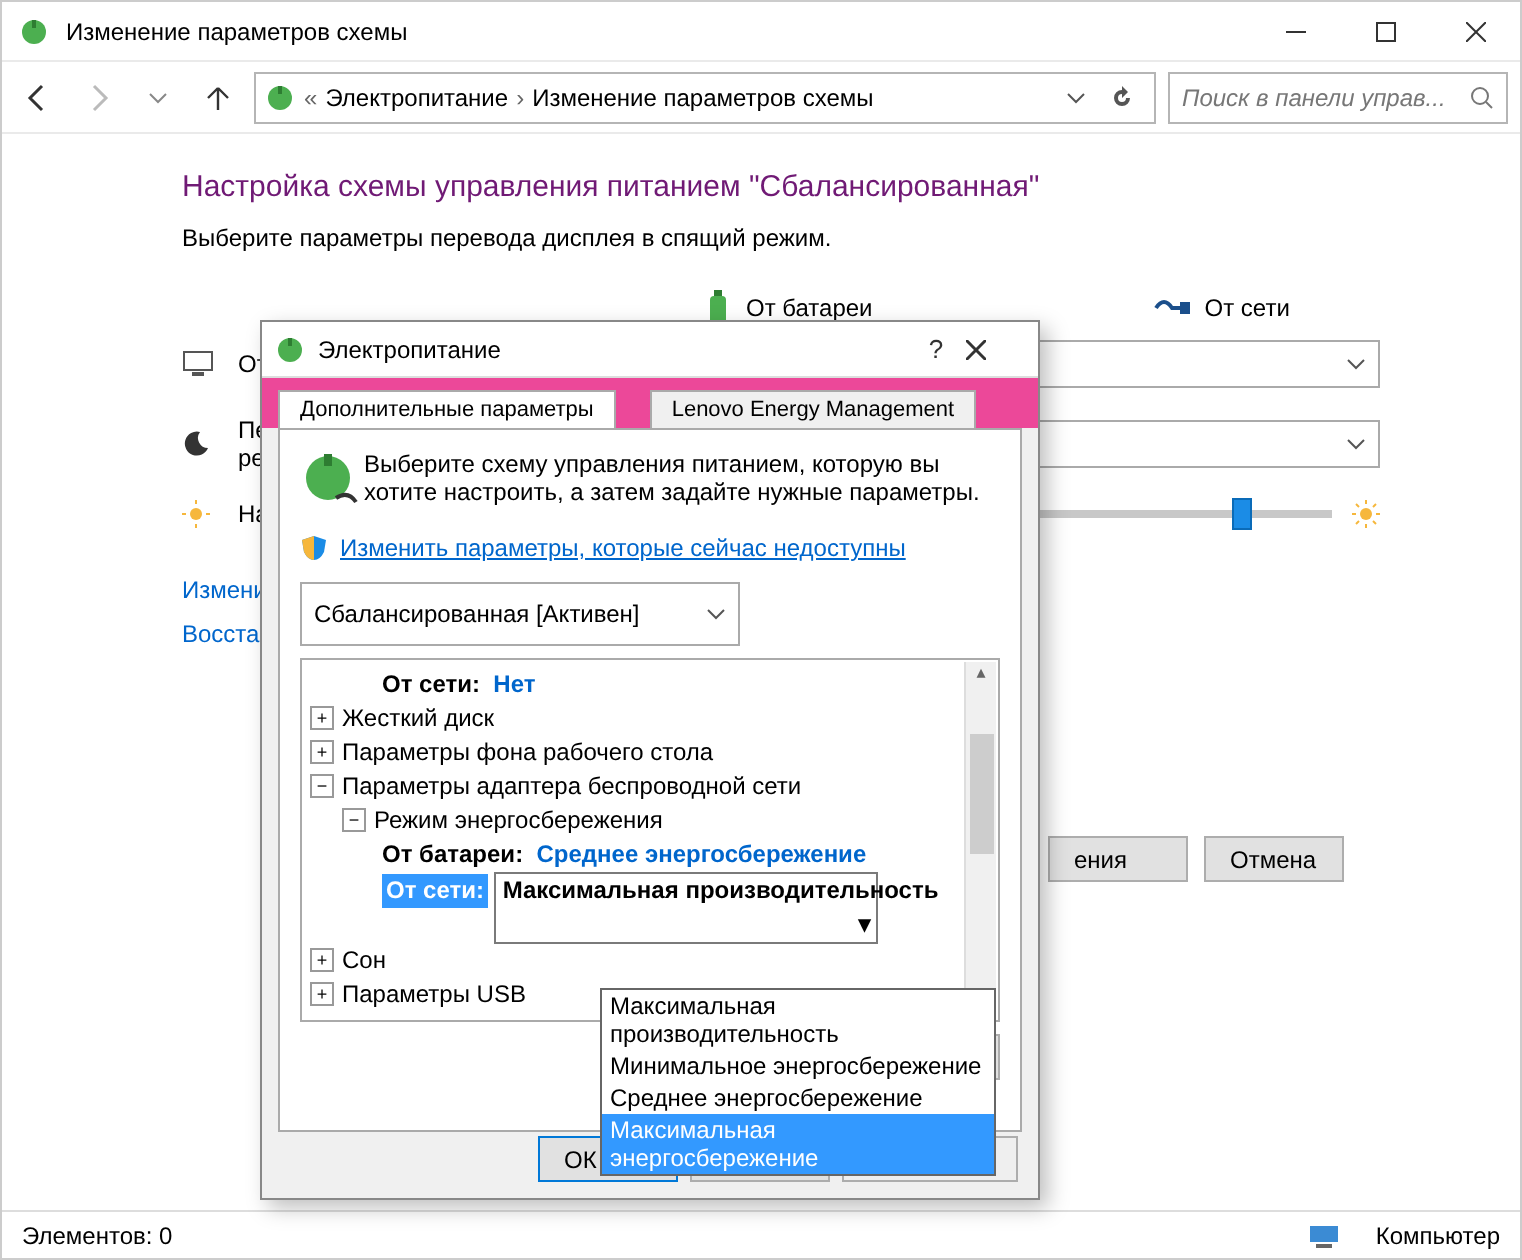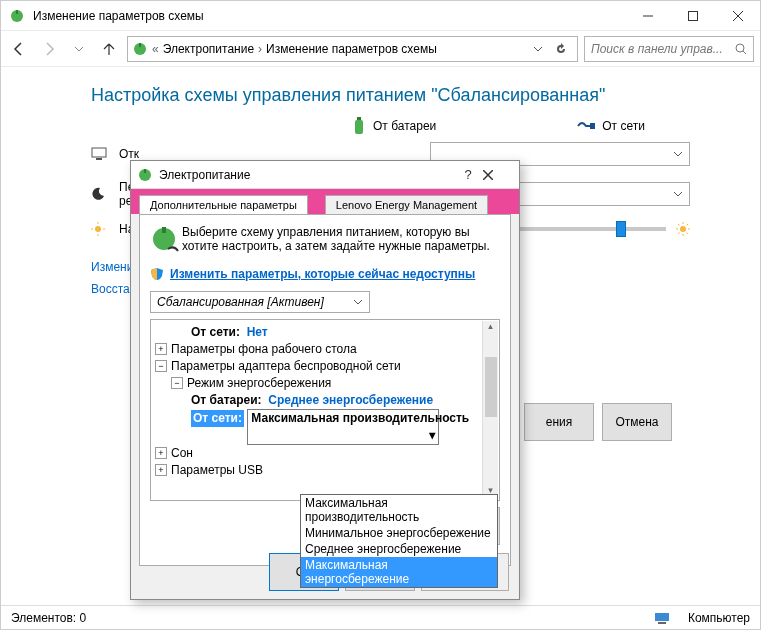--- a/index.html
+++ b/index.html
@@ -69,23 +69,23 @@
     display: flex; align-items: center;
     padding: 0 6px;
     color: #777;
   }
   .search-box span.ph { flex:1; font-style: italic; overflow:hidden; white-space:nowrap; text-overflow:ellipsis; }
   
   .content {
     padding: 18px 70px 0 90px;
   }
   .content h1 {
-    font-size: 18px;
+    font-size: 15px;
     font-weight: 400;
-    color: #0369a1;
+    color: #701a75;
     margin: 0 0 10px 0;
   }
   .subtitle { font-size: 12px; margin-bottom: 18px; }
   .power-cols {
     display: flex;
     gap: 140px;
     padding-left: 260px;
     margin-bottom: 6px;
   }
   .col-head { display: flex; align-items: center; gap: 6px; }
@@ -117,26 +117,26 @@
   }
   .link { color: #0066cc; }
   .bottom-links { margin-top: 24px; }
   .bottom-links div { margin-bottom: 8px; }
   .main-buttons {
     position: absolute;
     right: 88px; bottom: 188px;
     display: flex; gap: 8px;
   }
   .btn {
-    height: 38px;
+    height: 23px;
     min-width: 70px;
     padding: 0 12px;
     border: 1px solid #adadad;
     background: #e1e1e1;
-    display: flex; align-items: center; justify-content: center;
+    display: flex; align-items: center; justify-content: flex-start;
     font-size: 12px;
   }
   .btn.default { border: 1px solid #0078d7; }
   .btn.disabled { color: #888; background: #efefef; }
   
   .statusbar {
     position: absolute;
     bottom: 0; left: 0; right: 0;
     height: 24px;
     border-top: 1px solid #ddd;
@@ -191,31 +191,29 @@
   .instr {
     display: flex; gap: 0;
     margin-bottom: 10px;
   }
   .shield-link {
     display: flex; align-items: center; gap: 6px;
     color: #0066cc;
     margin-bottom: 10px;
     font-size: 12px;
     text-decoration: underline;
-    font-weight: bold;
   }
   .plan-select {
-    height: 22px;
+    height: 32px;
     border: 1px solid #aaa;
     display: flex; align-items: center;
     padding: 0 6px;
     background: #fff;
     width: 220px;
     margin-bottom: 6px;
-    font-style: italic;
   }
   .plan-select .chev { margin-left: auto; }
   .tree-frame {
     border: 1px solid #aaa;
     height: 182px;
     overflow: hidden;
     position: relative;
   }
   .tree {
     height: 220px;
@@ -367,20 +365,21 @@
         <svg width="12" height="12">
             <circle cx="5" cy="5" r="4" fill="none" stroke="#777"></circle>
             <line x1="8" y1="8" x2="11" y2="11" stroke="#777"></line>
           </svg>
       </span>
     </div>
   </div>
 
   <div class="content">
     <h1>Настройка схемы управления питанием "Сбалансированная"</h1>
+    <div class="subtitle">Выберите параметры перевода дисплея в спящий режим.</div>
 
     <div class="power-cols">
       <div class="col-head">
         <span>
           <svg width="16" height="20">
               <rect x="4" y="4" width="8" height="14" rx="2" fill="#4caf50"></rect>
               <rect x="6" y="1" width="4" height="3" fill="#2e7d32"></rect>
             </svg>
         </span>
         <span>От батареи</span>
@@ -551,20 +550,21 @@
             <path d="M1 3 L5 7 L9 3" fill="none" stroke="#555"></path>
           </svg>
       </span>
     </div>
 
     <div class="tree-frame">
       <div class="tree">
         <div class="node indent2">
           <span>От сети:</span>&nbsp;&nbsp;<span class="link">Нет</span>
         </div>
+        <div class="node"><span class="exp">+</span><span>Жесткий диск</span></div>
         <div class="node"><span class="exp">+</span><span>Параметры фона рабочего стола</span></div>
         <div class="node"><span class="exp">−</span><span>Параметры адаптера беспроводной сети</span></div>
         <div class="node indent1"><span class="exp">−</span><span>Режим энергосбережения</span></div>
         <div class="node indent2">
           <span>От батареи:</span>&nbsp;&nbsp;<span class="link">Среднее энергосбережение</span>
         </div>
         <div class="node indent2">
           <span class="selected-row">От сети:</span>
           <span class="inline-select">
             <span>Максимальная производительность</span><span class="chev">▾</span>

